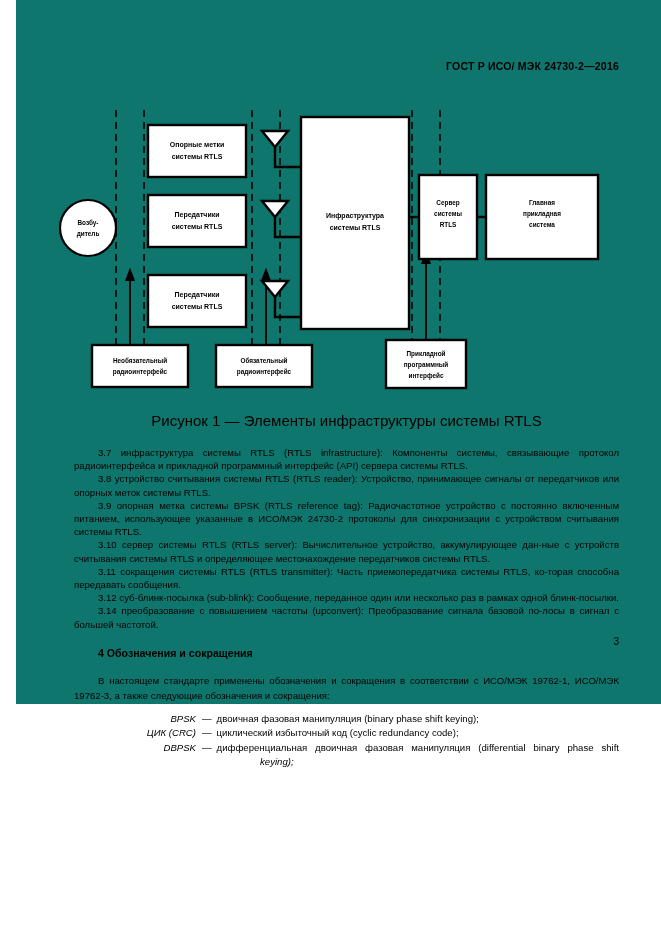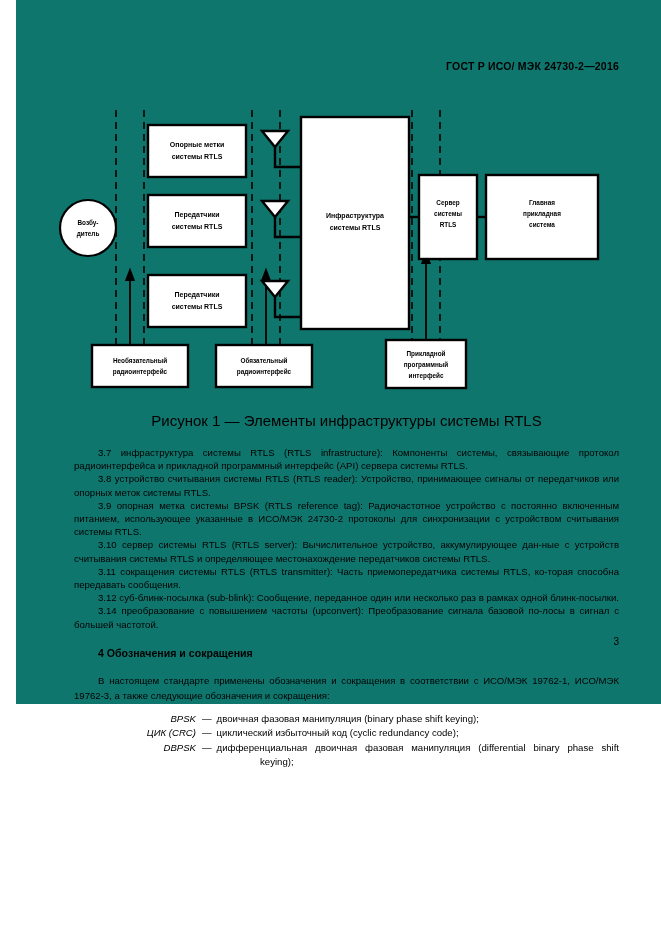--- a/index.html
+++ b/index.html
@@ -102,20 +102,21 @@
   }
   .abbr-def {
     flex: 1 1 auto;
     text-align: justify;
   }
   .abbr-def.spread {
     text-align-last: justify;
   }
   .abbr-cont {
     margin-left: 186px;
+    font-style: italic;
   }
   
   .page-number {
     position: absolute;
     right: 58px;
     bottom: 57px;
     font-size: 10px;
   }
   
   .dlabel {

